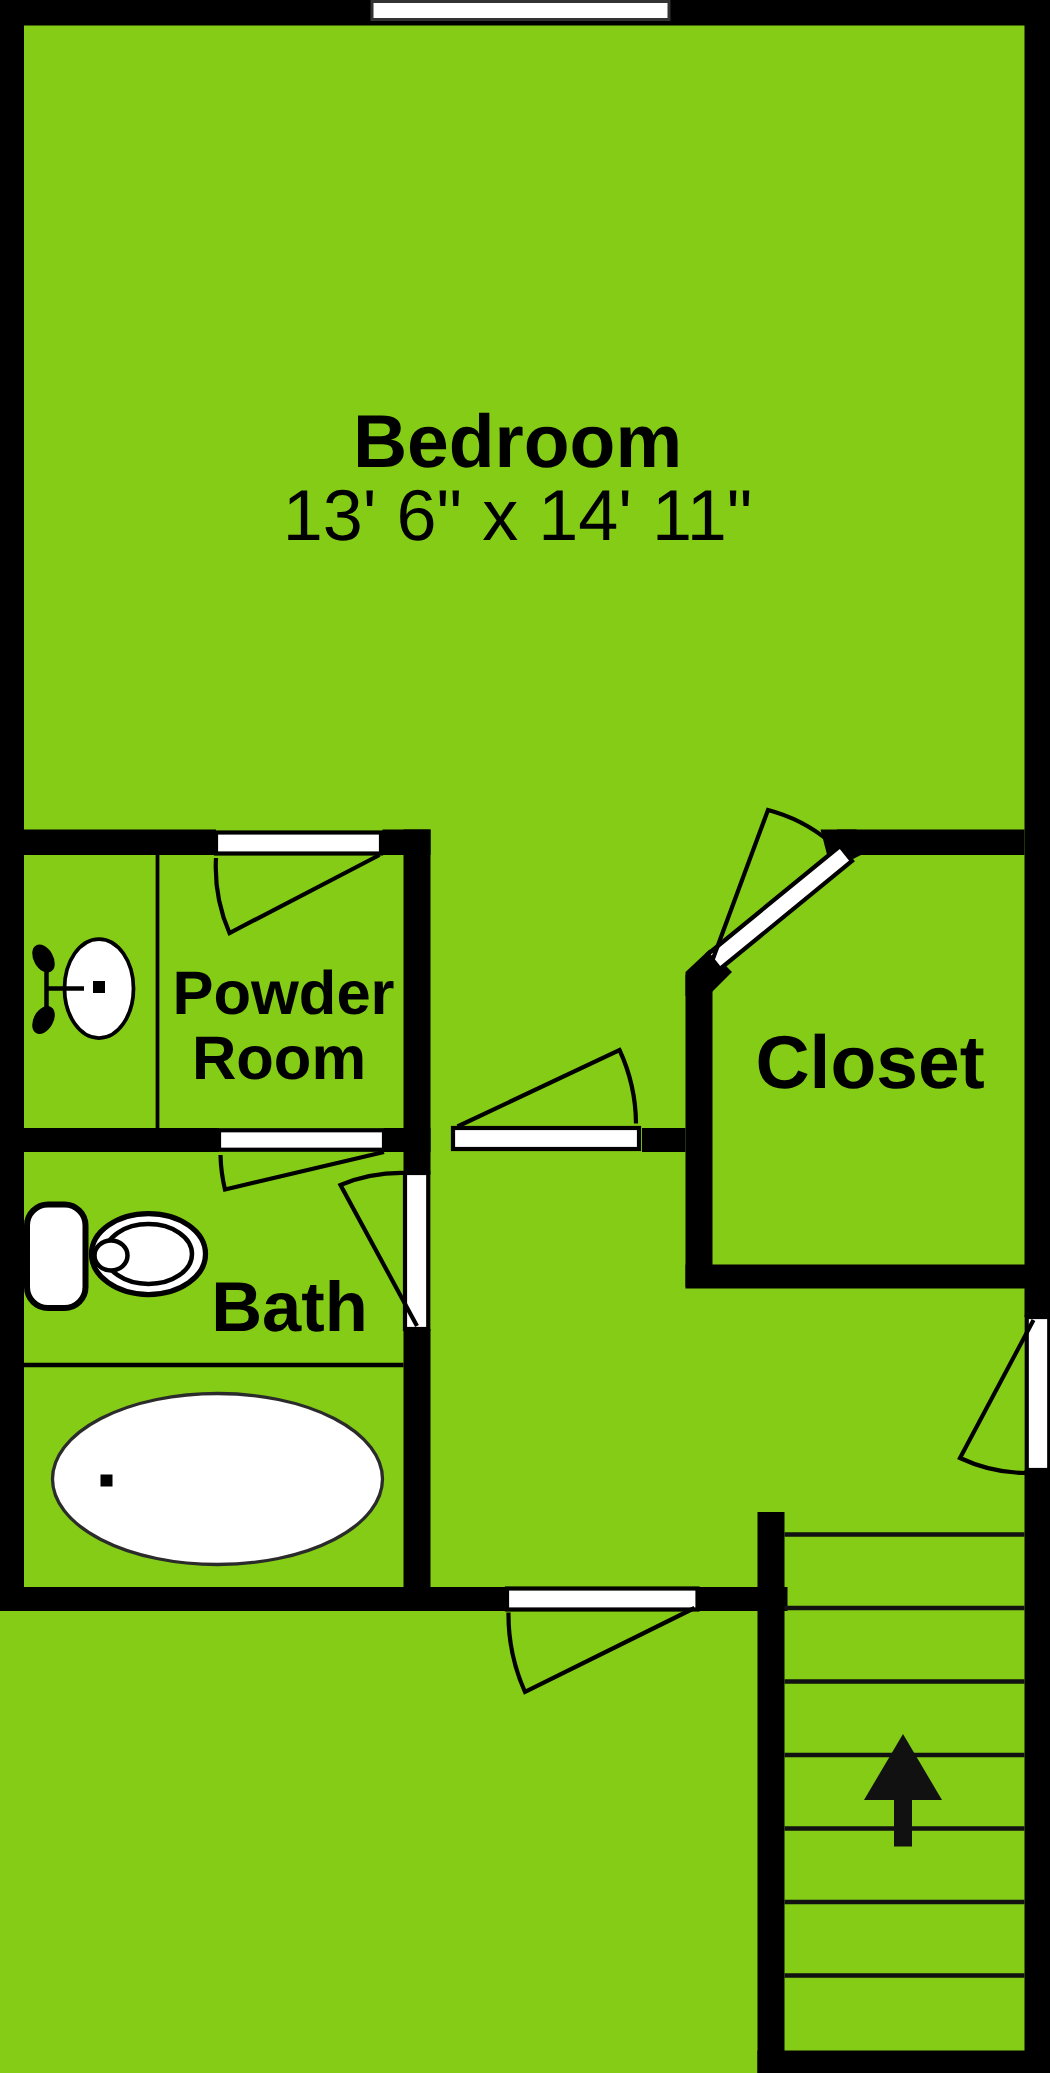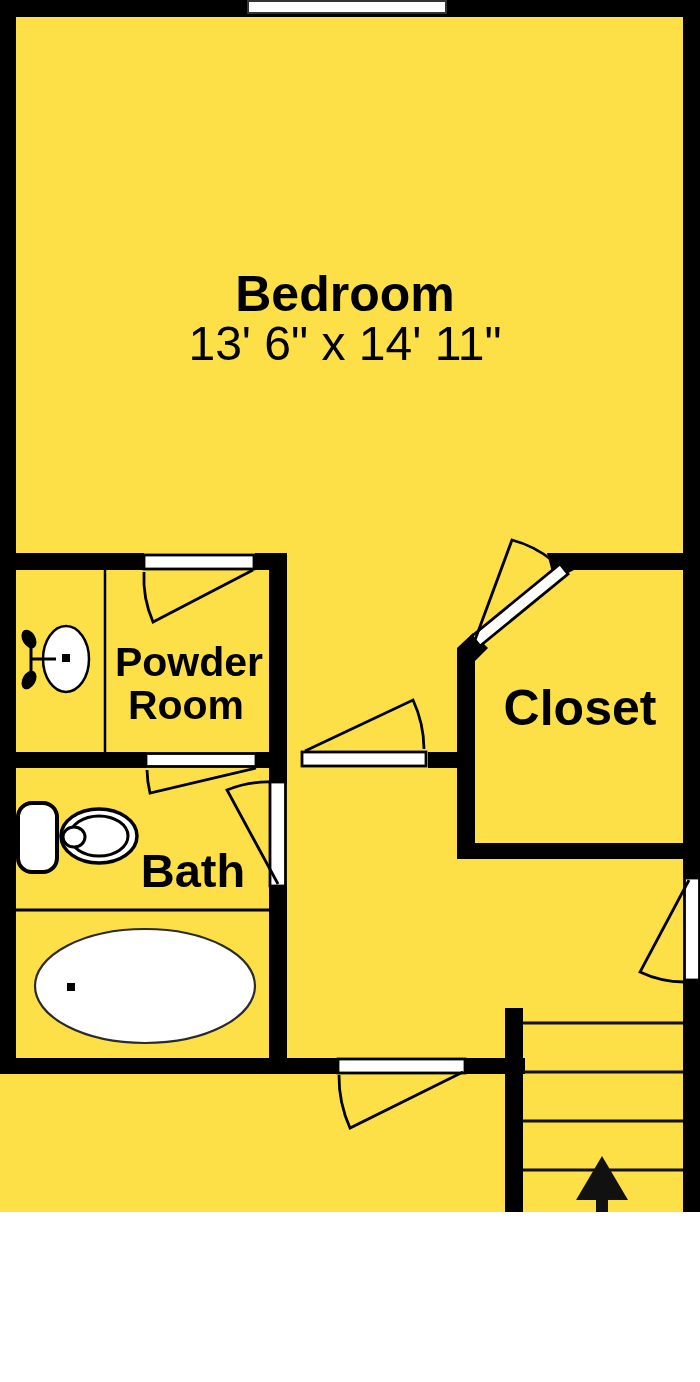--- a/index.html
+++ b/index.html
@@ -1,16 +1,16 @@
 <!DOCTYPE html>
 <html><head>
 <meta charset="utf-8">
 <style>
   html,body{margin:0;padding:0;background:#ffffff;}
-  .plan-wrap{position:relative;width:700px;height:1212px;background:#fde047;overflow:hidden;}
+  .plan-wrap{position:relative;width:700px;height:1382px;background:#84cc16;overflow:hidden;}
   svg{display:block;}
   text{font-family:"Liberation Sans","DejaVu Sans",sans-serif;fill:#000;}
   .room-label{font-weight:bold;}
 </style>
 </head>
 <body>
 
 <div class="plan-wrap">
 <svg width="700" height="1382" viewBox="0 0 700 1382" xmlns="http://www.w3.org/2000/svg">
 

